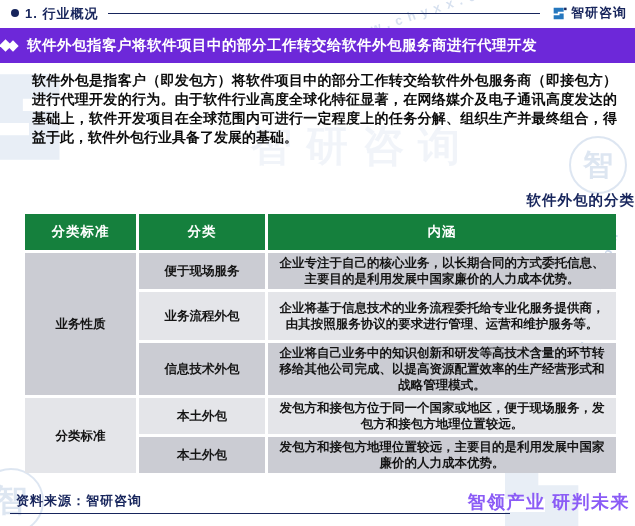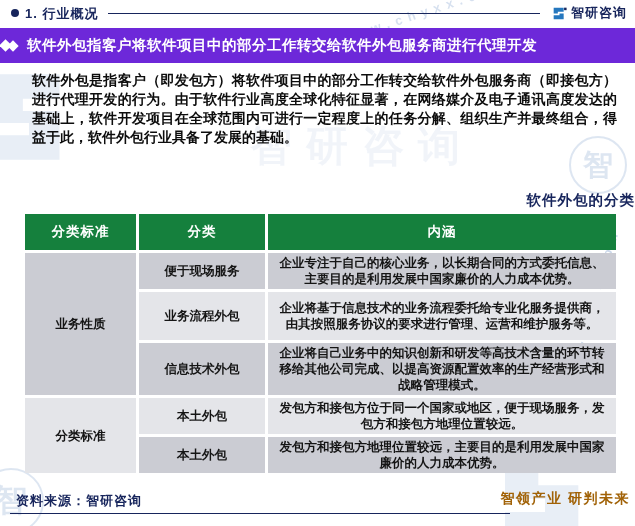--- a/index.html
+++ b/index.html
@@ -84,21 +84,21 @@
     position:absolute; left:16px; top:492px;
     font-size:13px; font-weight:bold; color:#17255c;
     letter-spacing:1px;
   }
   .footer-rule {
     position:absolute; left:10px; top:513px;
     width:500px; border-top:1px solid #17255c;
   }
   .slogan {
     position:absolute; right:5px; top:490px;
-    font-size:14px; font-weight:bold; color:#a16207;
+    font-size:18px; font-weight:bold; color:#8b5cf6;
     letter-spacing:1.5px;
   }
   
   .wm { position:absolute; color:#4a77b8; pointer-events:none; z-index:0; }
   .wm-glyph { opacity:0.12; }
   .wm-site-diag {
     top:300px; right:-38px;
     transform:rotate(-72deg);
     font-size:13px; letter-spacing:5px; opacity:0.28; font-weight:bold;
   }

